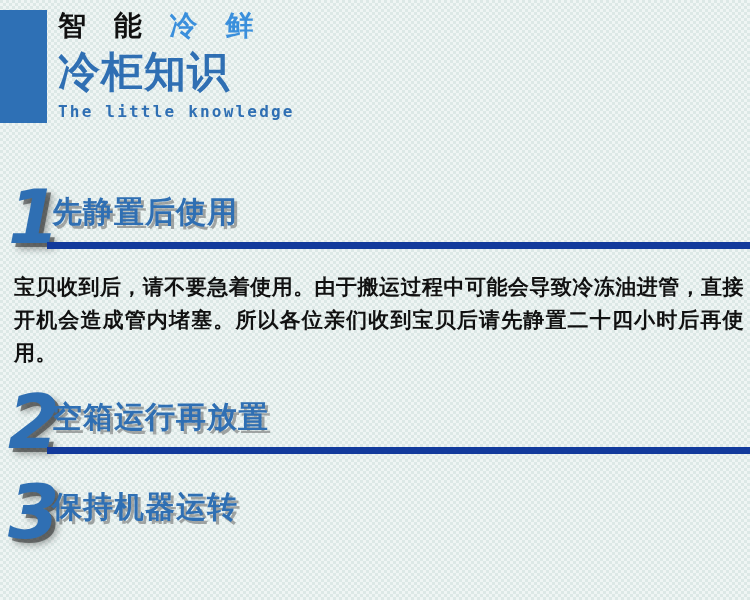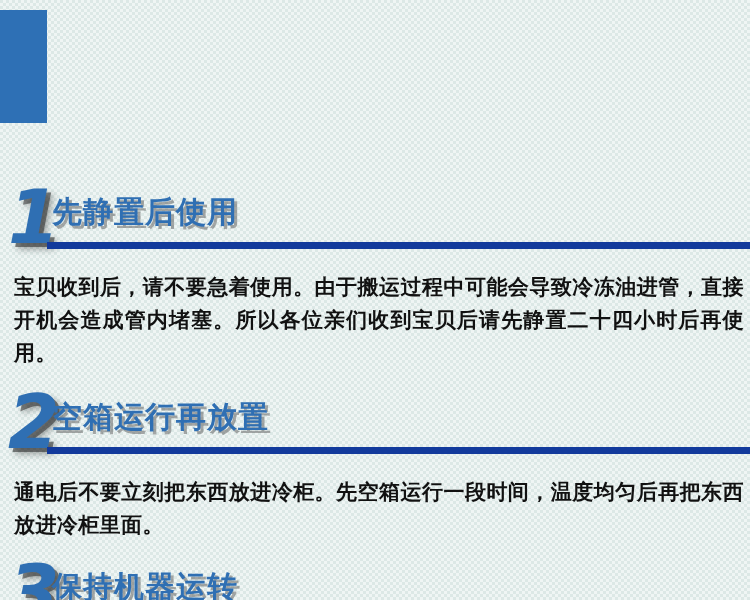--- a/index.html
+++ b/index.html
@@ -123,38 +123,49 @@
   #section-2 { margin-top:18px; }
   #section-3 { margin-top:16px; }
 </style>
 </head>
 <body>
 
 <div id="header">
 
   <div id="header-bar"></div>
 
+  <div id="header-text">
+
+    <div id="kicker">
+      <span class="k-black">智 能</span>
+      <span class="k-blue">冷 鲜</span>
+    </div>
+
+    <div id="brand-title">冷柜知识</div>
+
+    <div id="brand-sub">The little knowledge</div>
+
+  </div>
 </div>
 
 <div class="section" id="section-1">
   <div class="sec-head">
     <div class="sec-num">1</div>
     <div class="sec-title">先静置后使用</div>
     <div class="sec-rule"></div>
   </div>
   <div class="sec-body">宝贝收到后，请不要急着使用。由于搬运过程中可能会导致冷冻油进管，直接开机会造成管内堵塞。所以各位亲们收到宝贝后请先静置二十四小时后再使用。</div>
 </div>
 
 <div class="section" id="section-2">
   <div class="sec-head">
     <div class="sec-num">2</div>
     <div class="sec-title">空箱运行再放置</div>
     <div class="sec-rule"></div>
   </div>
-  <div class="sec-body">通电后不要立刻把东西放进冷柜。先空箱运行一段时间，温度均匀后再把东西放进冷柜里面。</div>
 </div>
 
 <div class="section" id="section-3">
   <div class="sec-head">
     <div class="sec-num">3</div>
     <div class="sec-title">保持机器运转</div>
 
   </div>
 </div>
 

